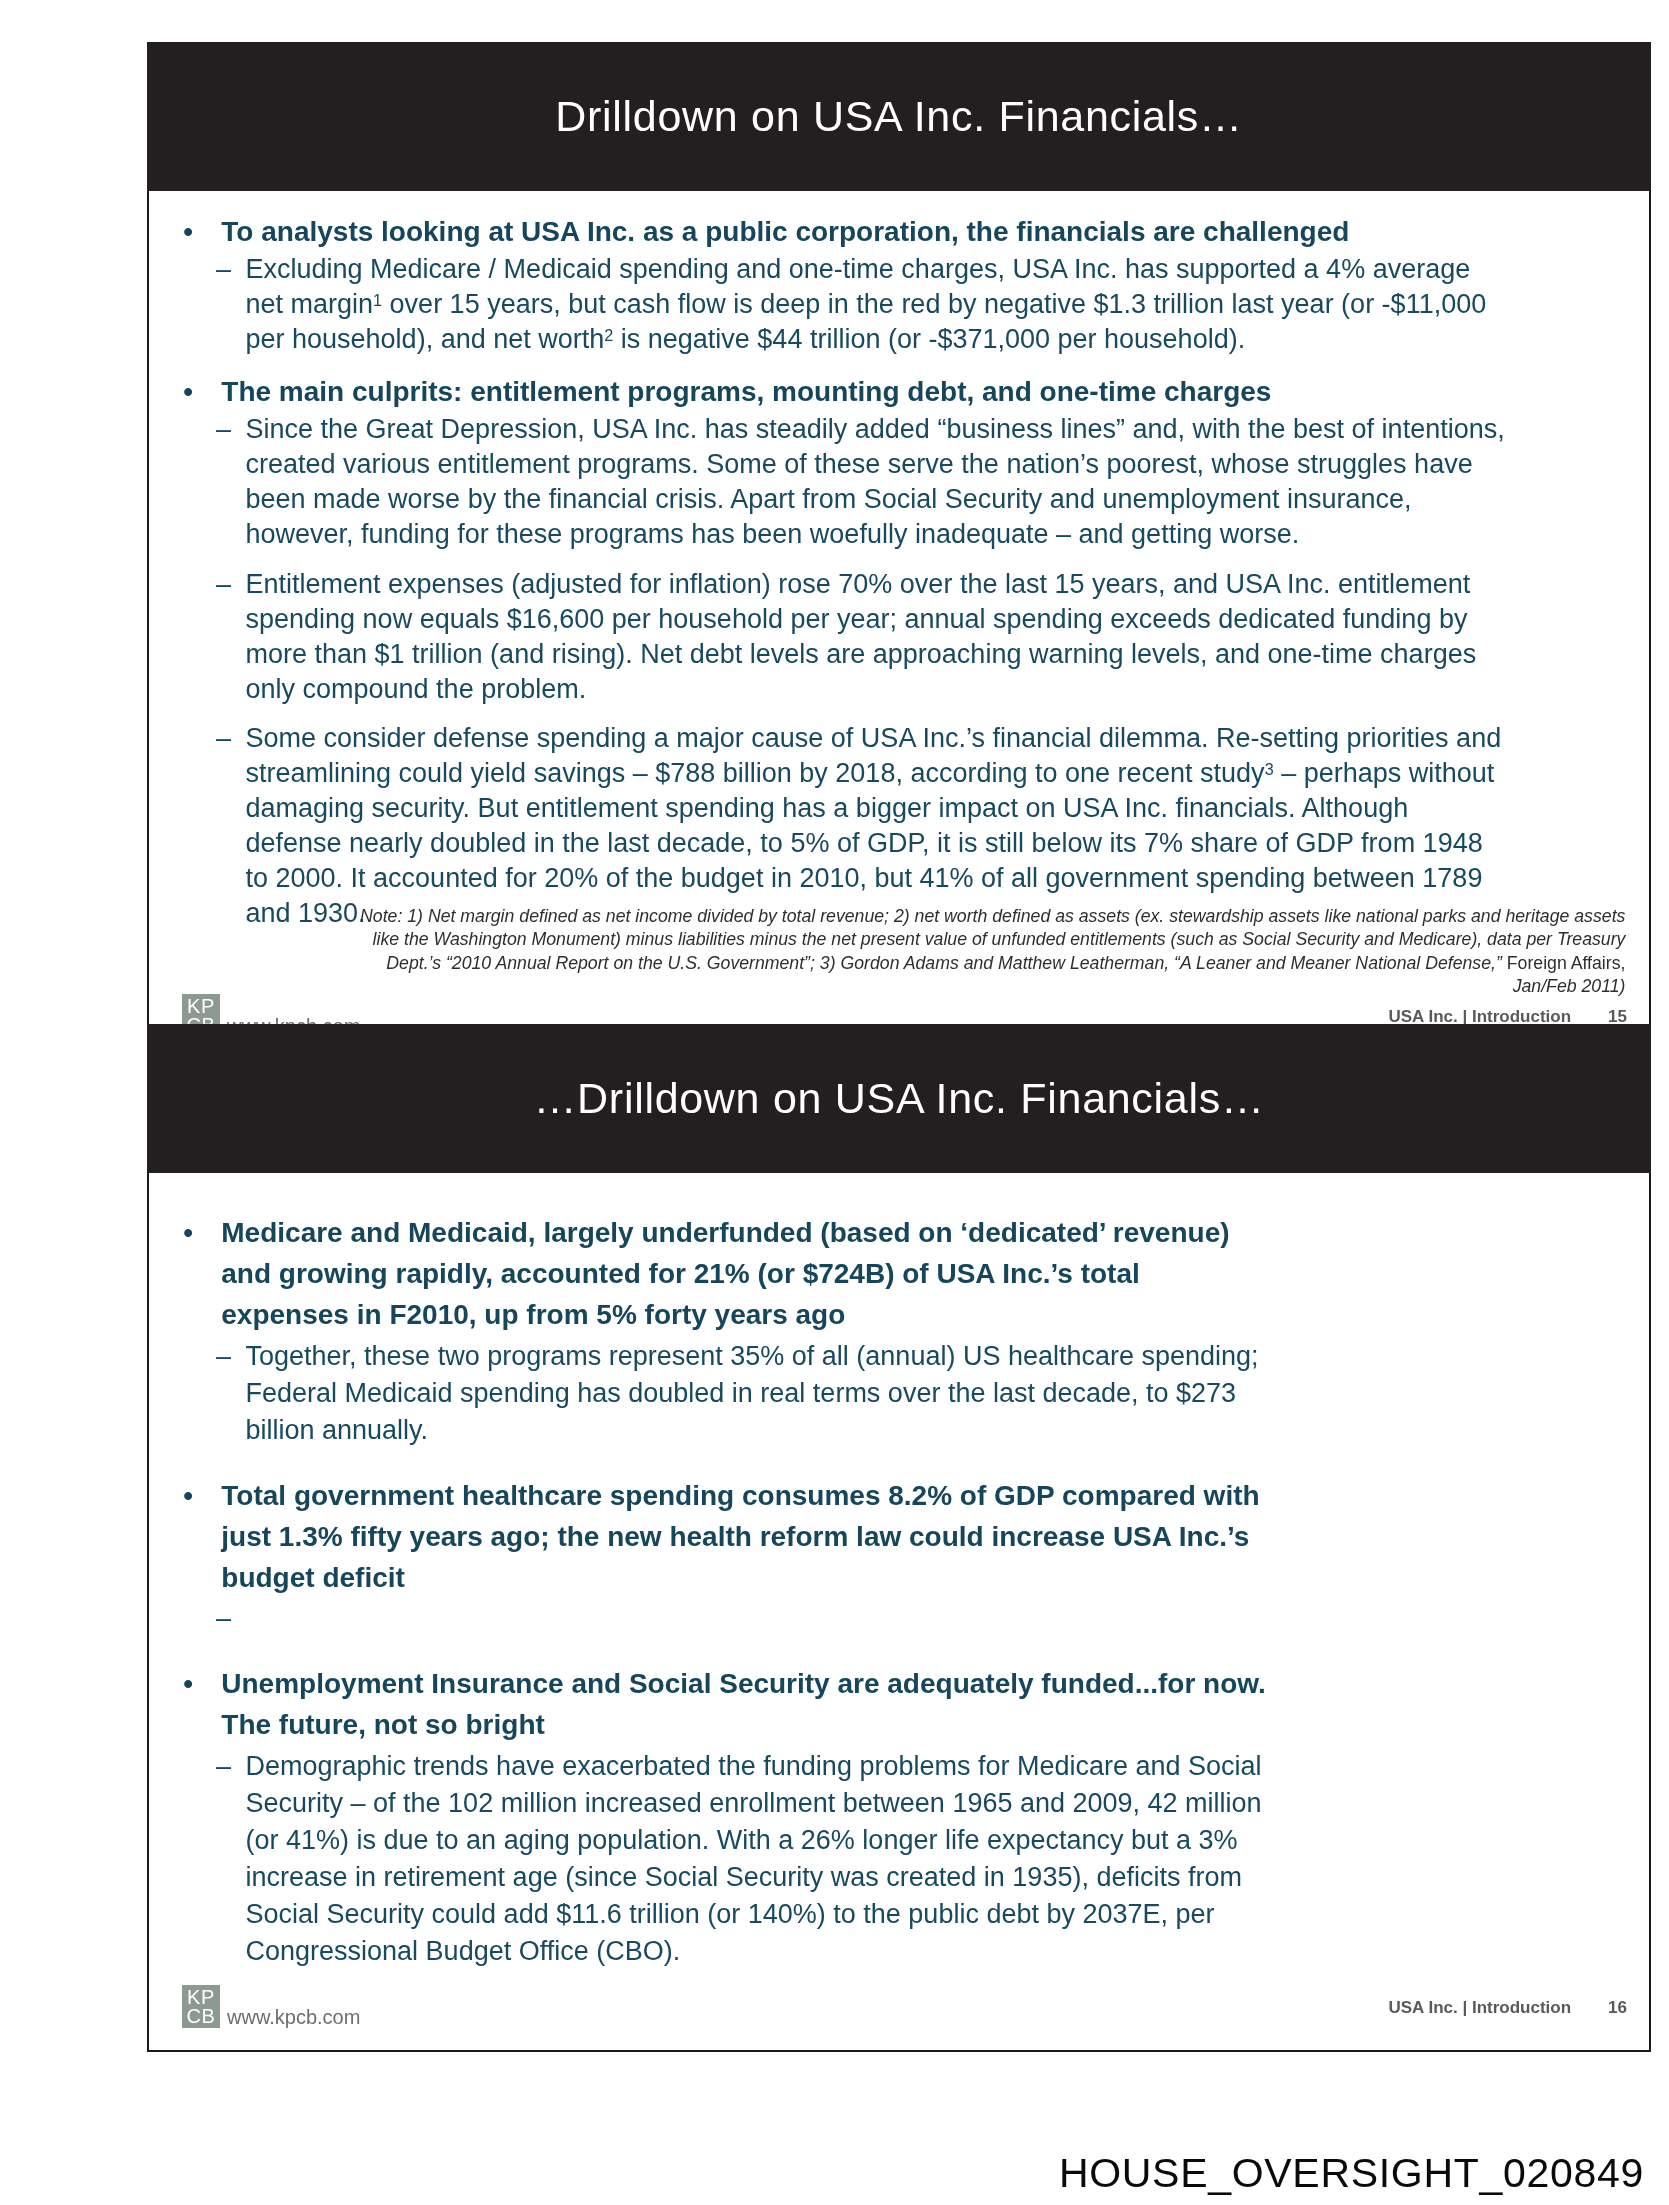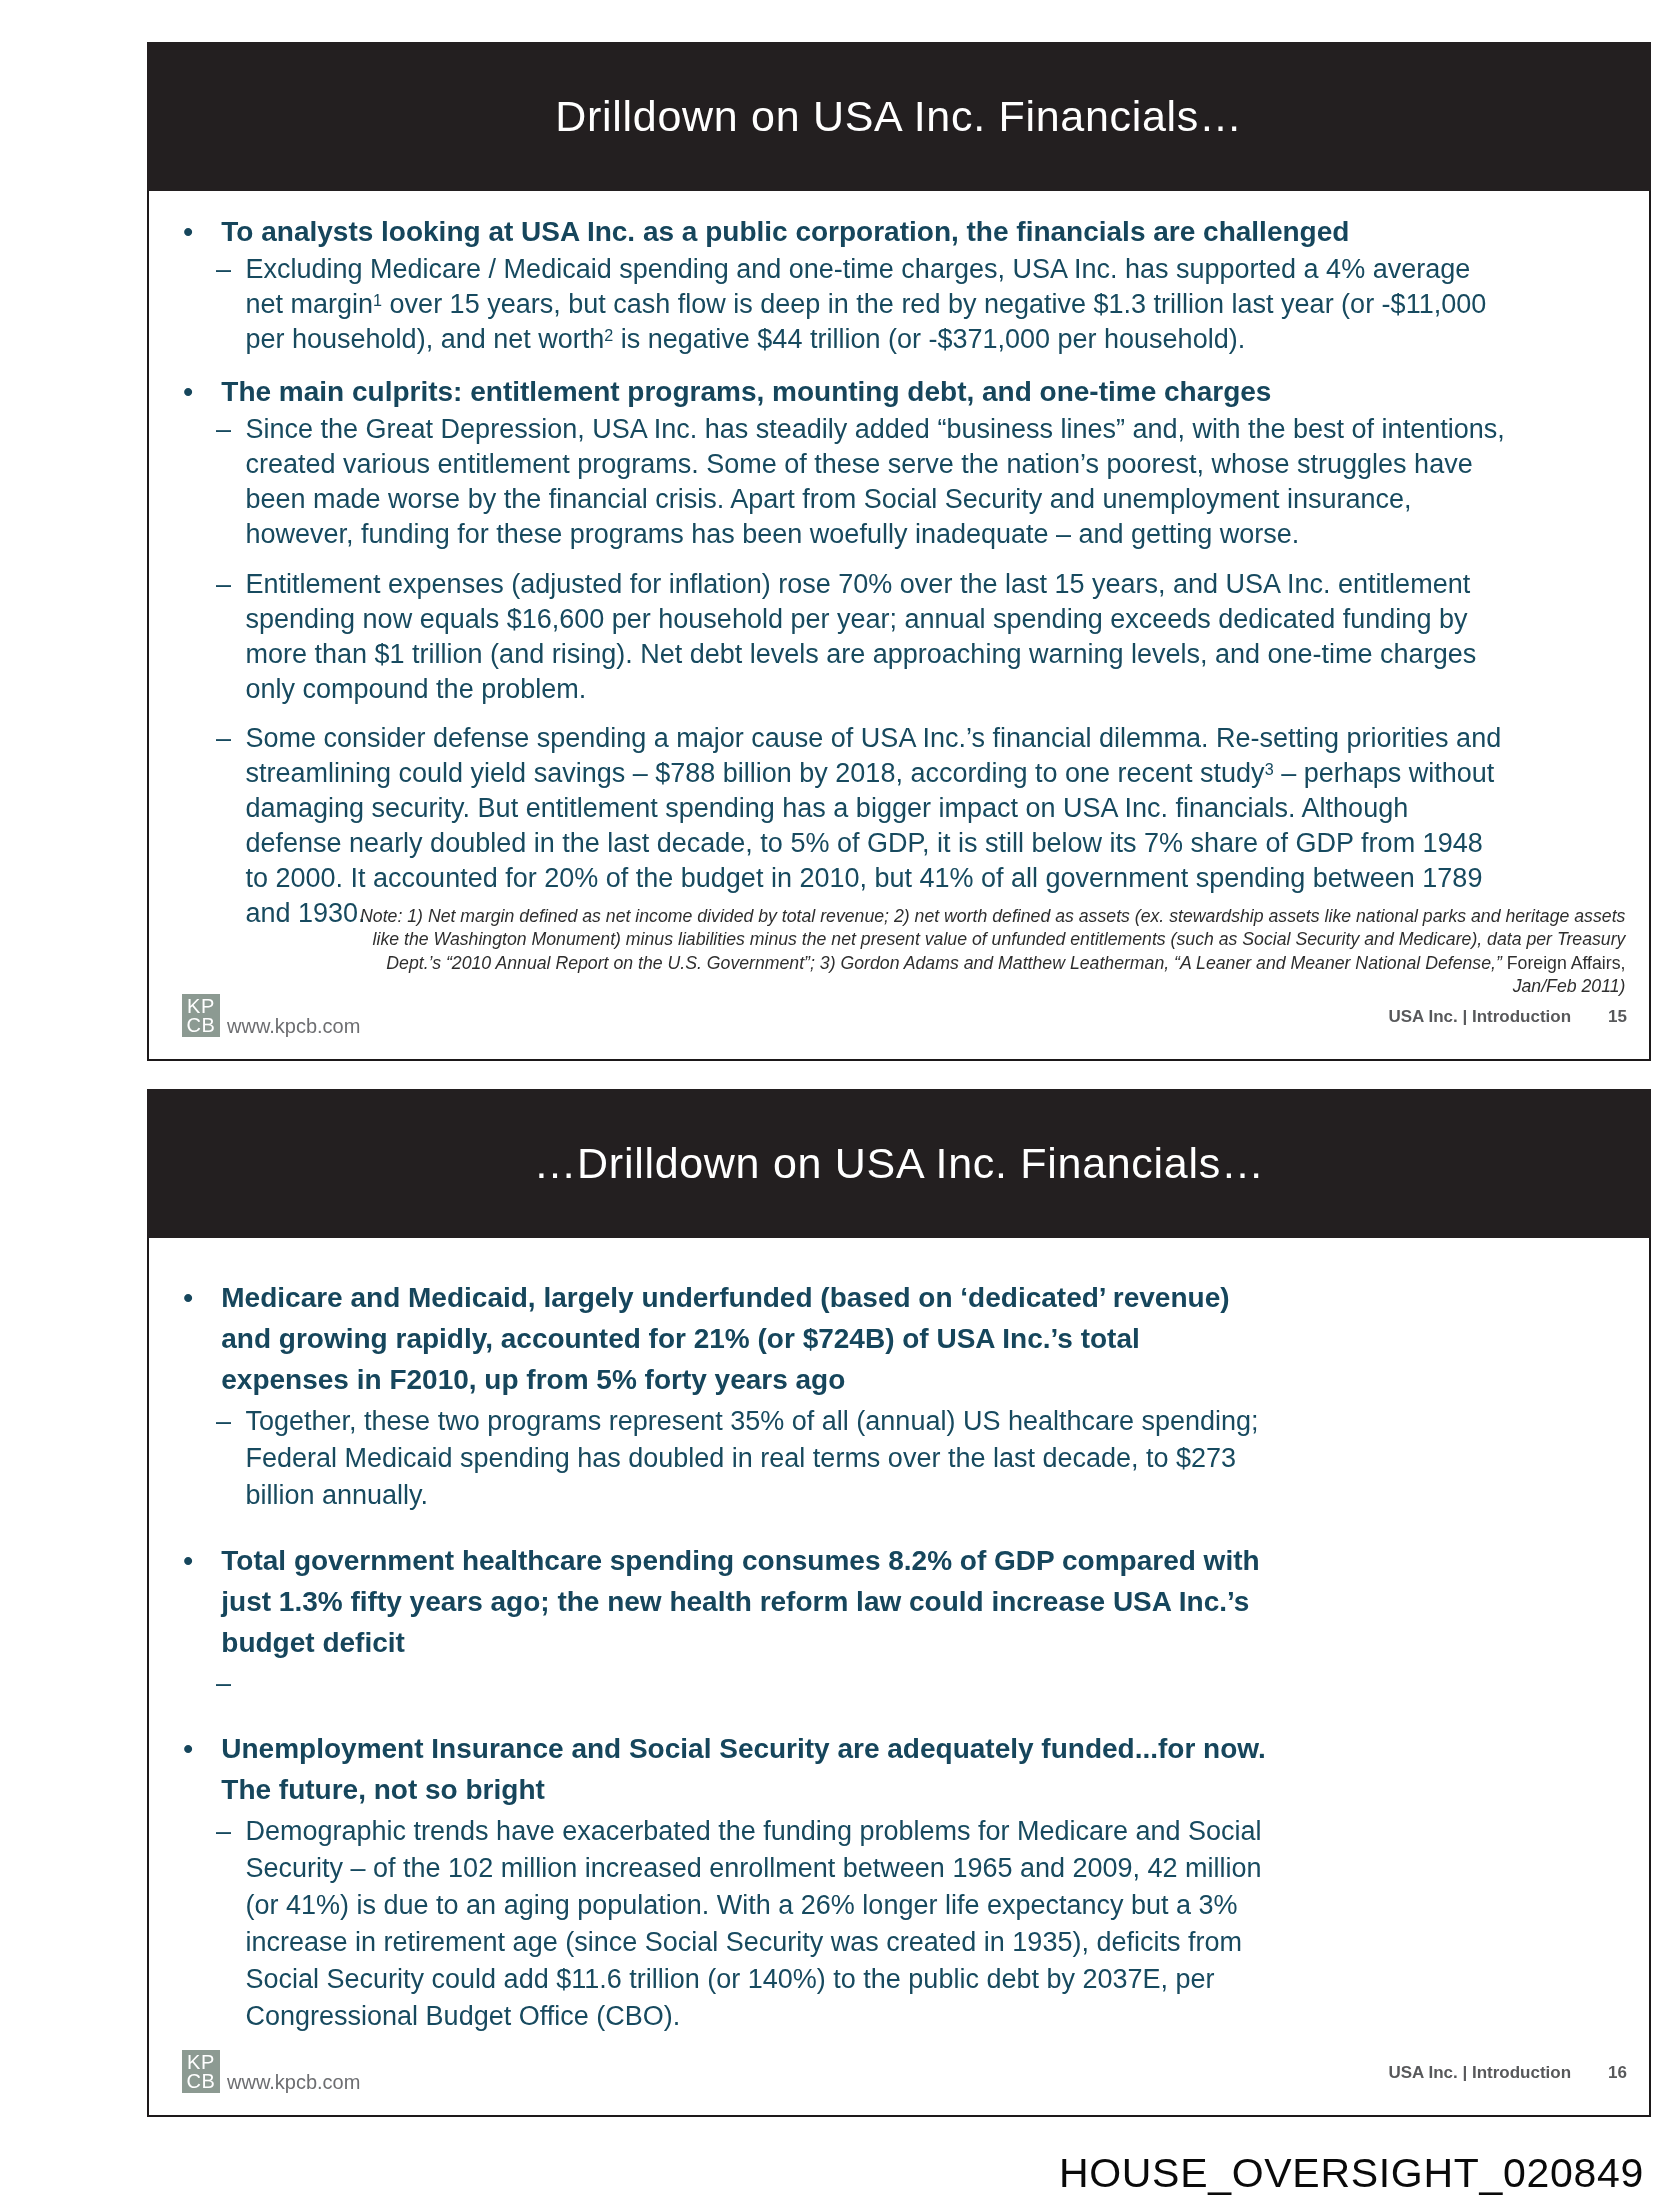--- a/index.html
+++ b/index.html
@@ -22,21 +22,21 @@
   .b2-text{flex:0 1 auto;}
 
   
   .s1{top:42px;height:1019px;}
   .s1 .b1{line-height:38px;}
   .s1 .b2{line-height:35px;}
   .s1 .b1-text{max-width:1276px;}
   .s1 .b2-text{max-width:1260px;}
 
   
-  .s2{top:1089px;height:1028px;}
+  .s2{top:1024px;height:1028px;}
   .s2 .bullets{padding-top:39px;}
   .s2 .b1{line-height:41px;}
   .s2 .b2{line-height:37px;margin-top:2.6px;}
   .s2 .bullet-group{margin-bottom:26px;}
   .s2 .b1-text{max-width:1047px;}
   .s2 .b2-text{max-width:1044px;}
 
   sup{font-size:0.6em;vertical-align:baseline;position:relative;top:-0.45em;line-height:0;}
 
   .note{position:absolute;left:183px;right:23.6px;bottom:60px;text-align:right;

